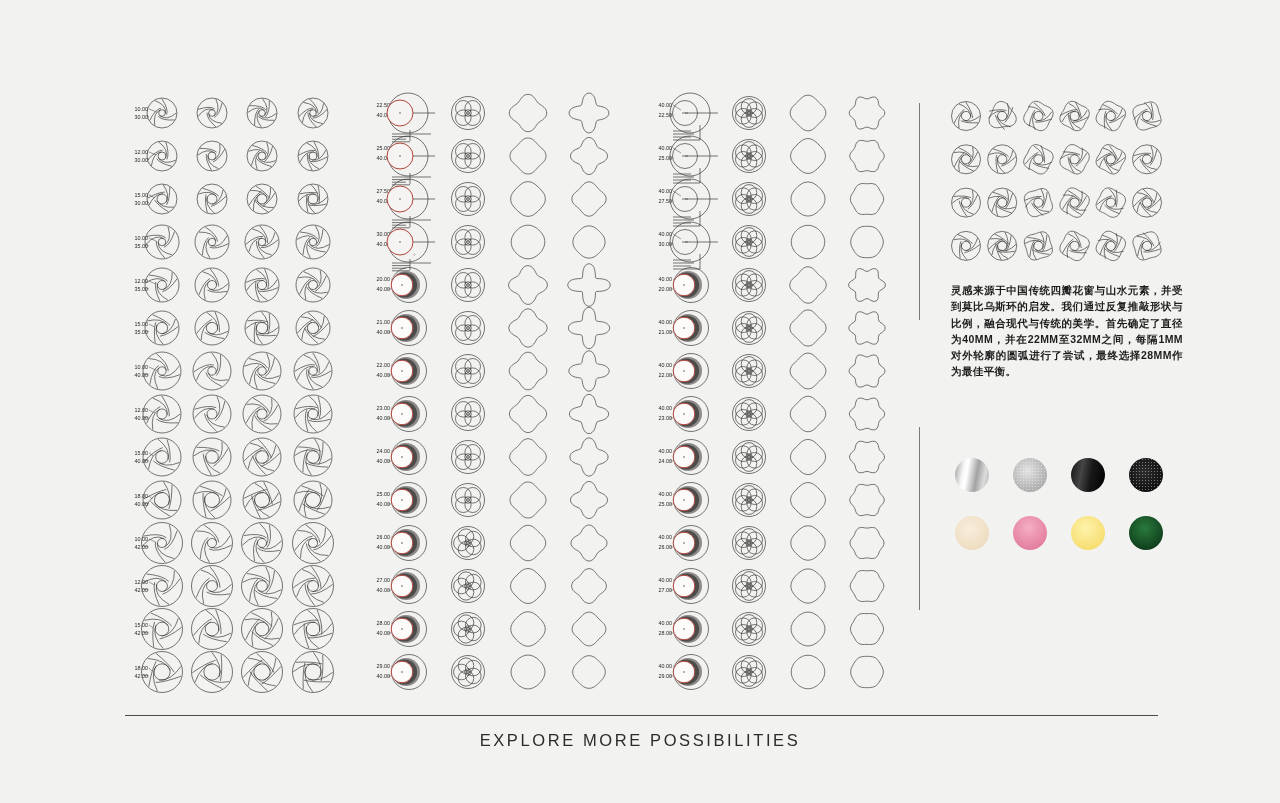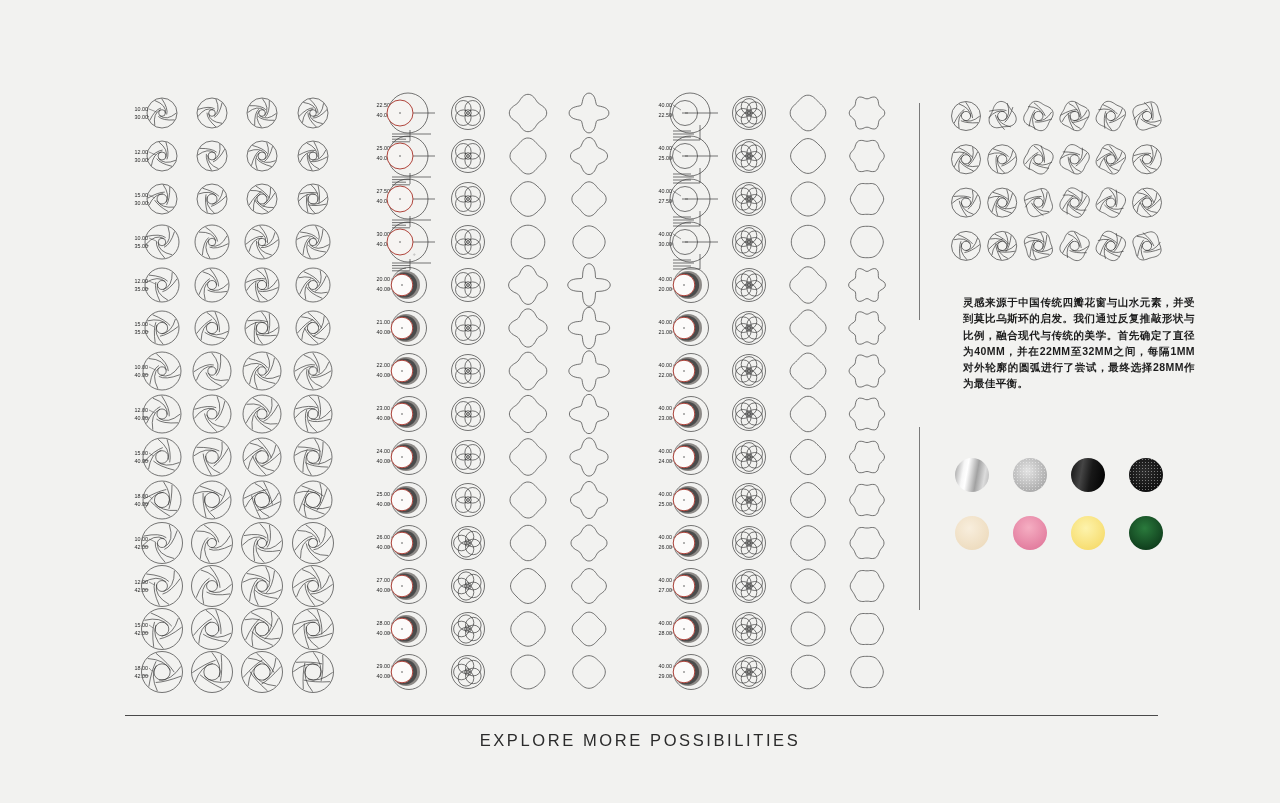--- a/index.html
+++ b/index.html
@@ -1,20 +1,20 @@
 <!DOCTYPE html>
 <html><head>
 <meta charset="utf-8">
 <style>
   html,body{margin:0;padding:0;}
   body{font-family:"Liberation Sans","DejaVu Sans",sans-serif;background:#e8e8e6;}
   .canvas{position:relative;width:1280px;height:803px;background:#f2f2f0;overflow:hidden;}
   #grid-layer{position:absolute;left:0;top:0;}
   .panel-text{position:absolute;width:232px;color:#1c1c1c;font-size:10.5px;line-height:16.3px;
-    font-weight:600;letter-spacing:0.4px;text-align:justify;margin:12px;}
+    font-weight:600;letter-spacing:0.4px;text-align:justify;margin:0;}
   #para-inspiration{left:951px;top:282px;}
   #para-materials{left:951px;top:577px;}
   .swatch-row{position:absolute;left:955px;display:flex;gap:24px;}
   #swatch-row-1{top:458px;}
   #swatch-row-2{top:516px;}
   .swatch{position:relative;width:34px;height:34px;border-radius:50%;}
   .swatch .speckle{position:absolute;inset:0;border-radius:50%;opacity:.45;
     background-image:radial-gradient(rgba(255,255,255,.9) 18%,transparent 20%),
                      radial-gradient(rgba(0,0,0,.5) 15%,transparent 18%);
     background-size:3px 3px,4px 4px;background-position:0 0,1px 2px;}

